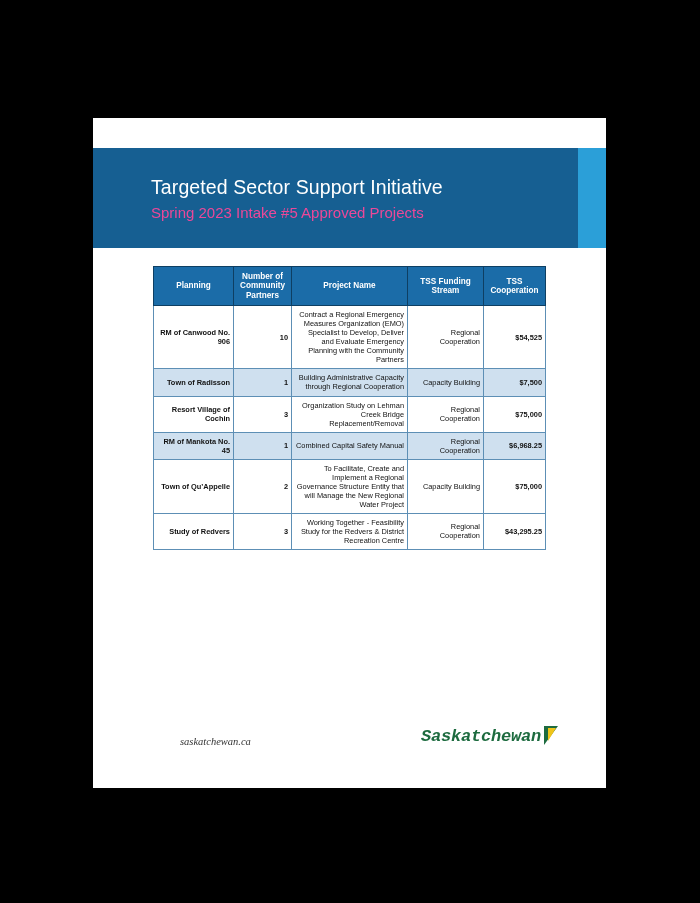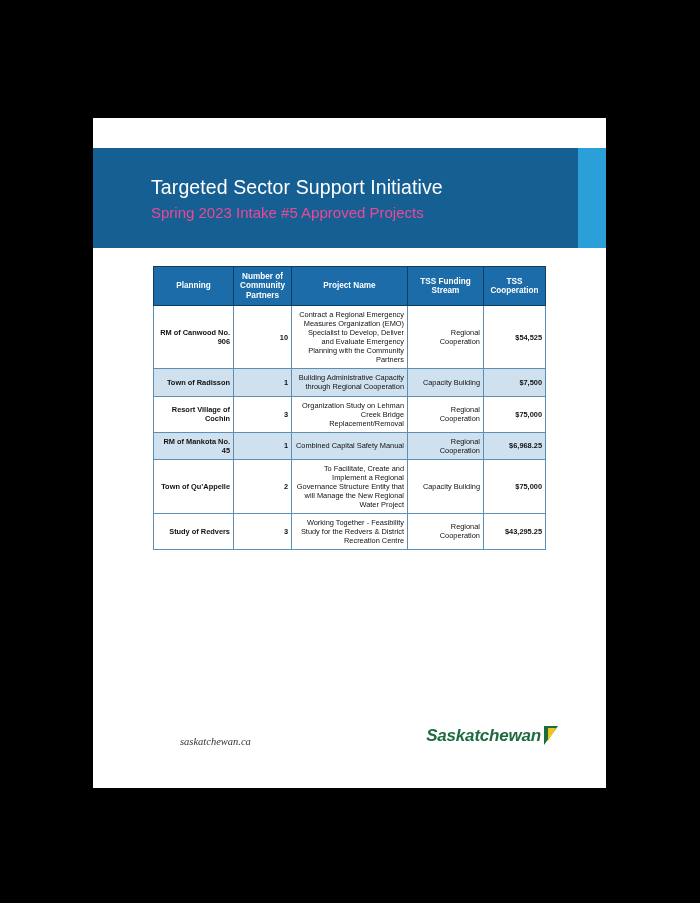--- a/index.html
+++ b/index.html
@@ -109,21 +109,21 @@
     margin-left: 25px;
   }
   .logo {
     position: absolute;
     right: 48px;
     top: 608px;
     display: flex;
     align-items: flex-end;
   }
   .logo-text {
-    font-family: Liberation Sans, sans-serif;
+    font-family: Liberation Mono, monospace;
     font-style: italic;
     font-weight: bold;
     font-size: 17px;
     color: #1d6b3f;
     letter-spacing: -0.2px;
   }
   .logo-mark {
     width: 14px;
     height: 19px;
     margin-left: 3px;

